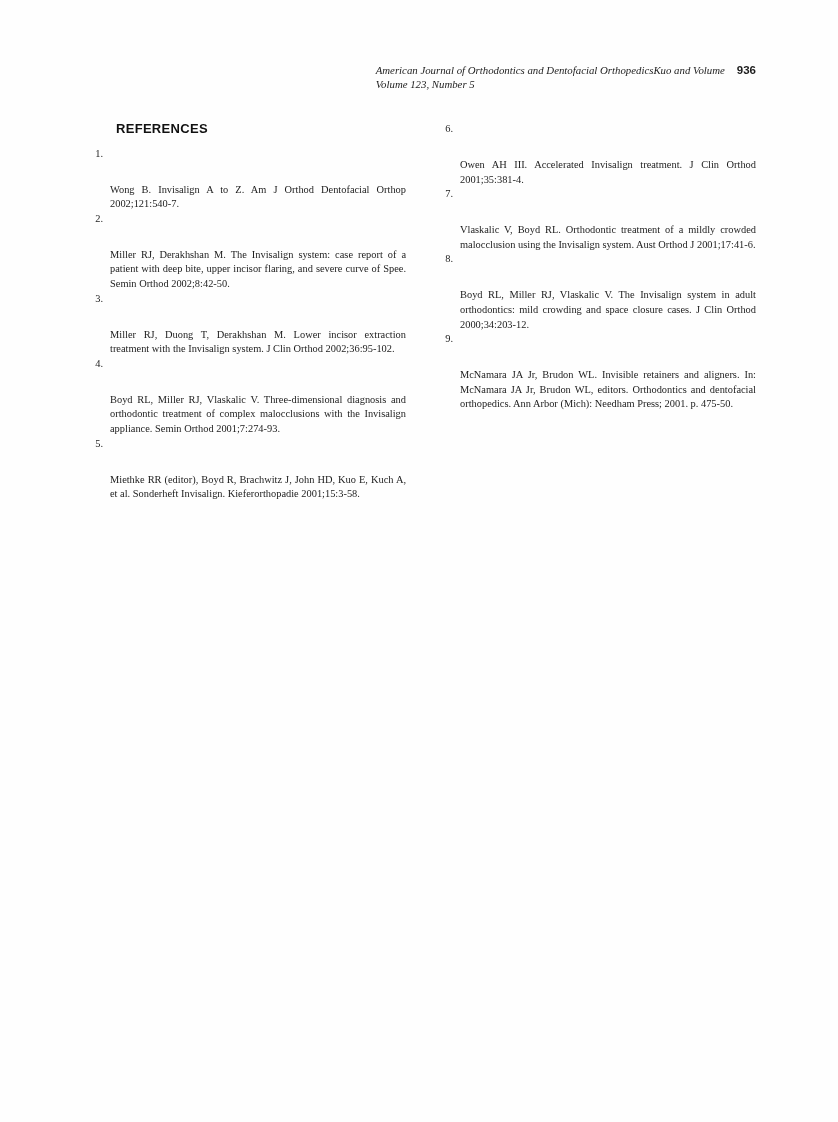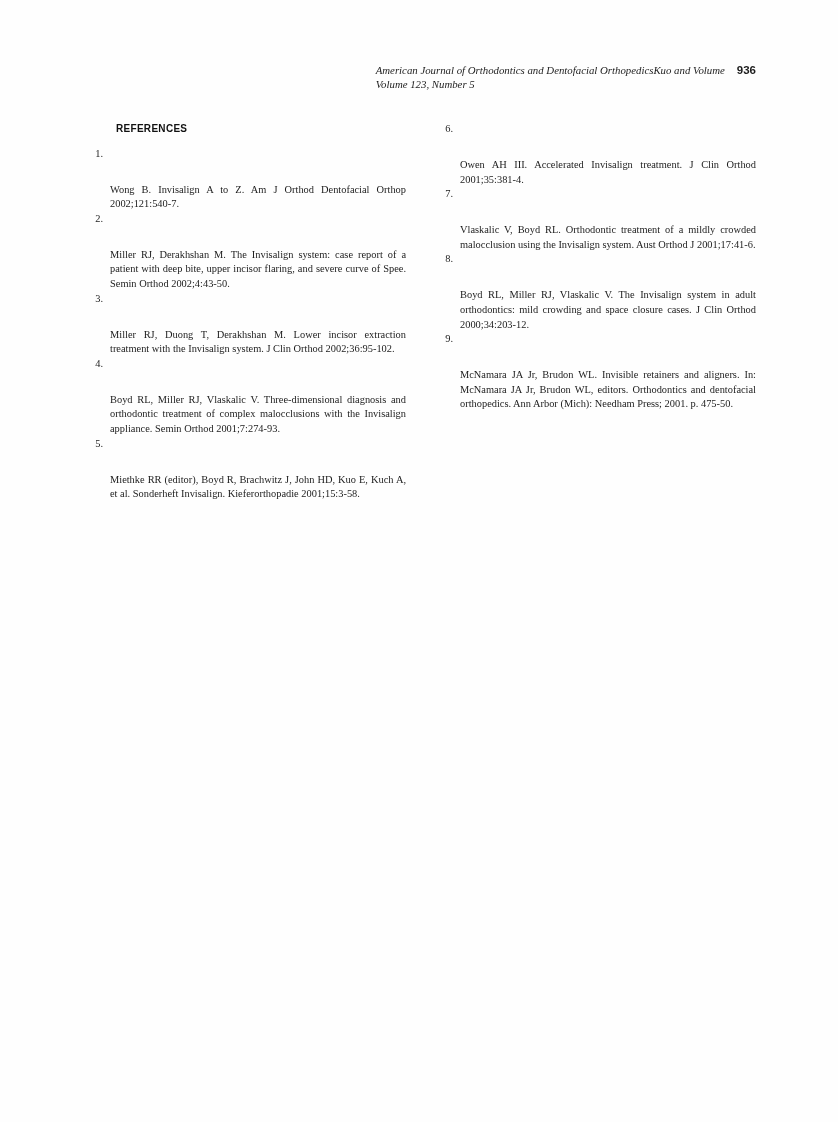--- a/index.html
+++ b/index.html
@@ -54,21 +54,21 @@
     gap: 28px;
   }
   .col {
     width: 322px;
     font-size: 10.4px;
     line-height: 14.6px;
     text-align: justify;
   }
   .refs-heading {
     font-family: "Liberation Sans", sans-serif;
-    font-size: 10px;
+    font-size: 13px;
     font-weight: bold;
     letter-spacing: 0.3px;
     margin: 0 0 10px 0;
     color: #111;
     text-align: left;
     padding-left: 32px;
   }
   ol.ref-list {
     list-style: none;
     margin: 0;
@@ -109,21 +109,21 @@
 
     <section class="col">
       <h2 class="refs-heading">REFERENCES</h2>
       <ol class="ref-list">
         <li class="ref-item">
           <span class="ref-num">1.</span>
           <span class="ref-text">Wong B. Invisalign A to Z. Am J Orthod Dentofacial Orthop 2002;121:540-7.</span>
         </li>
         <li class="ref-item">
           <span class="ref-num">2.</span>
-          <span class="ref-text">Miller RJ, Derakhshan M. The Invisalign system: case report of a patient with deep bite, upper incisor flaring, and severe curve of Spee. Semin Orthod 2002;4:43-50.</span>
+          <span class="ref-text">Miller RJ, Derakhshan M. The Invisalign system: case report of a patient with deep bite, upper incisor flaring, and severe curve of Spee. Semin Orthod 2002;8:42-50.</span>
         </li>
         <li class="ref-item">
           <span class="ref-num">3.</span>
           <span class="ref-text">Miller RJ, Duong T, Derakhshan M. Lower incisor extraction treatment with the Invisalign system. J Clin Orthod 2002;36:95-102.</span>
         </li>
         <li class="ref-item">
           <span class="ref-num">4.</span>
           <span class="ref-text">Boyd RL, Miller RJ, Vlaskalic V. Three-dimensional diagnosis and orthodontic treatment of complex malocclusions with the Invisalign appliance. Semin Orthod 2001;7:274-93.</span>
         </li>
         <li class="ref-item">

